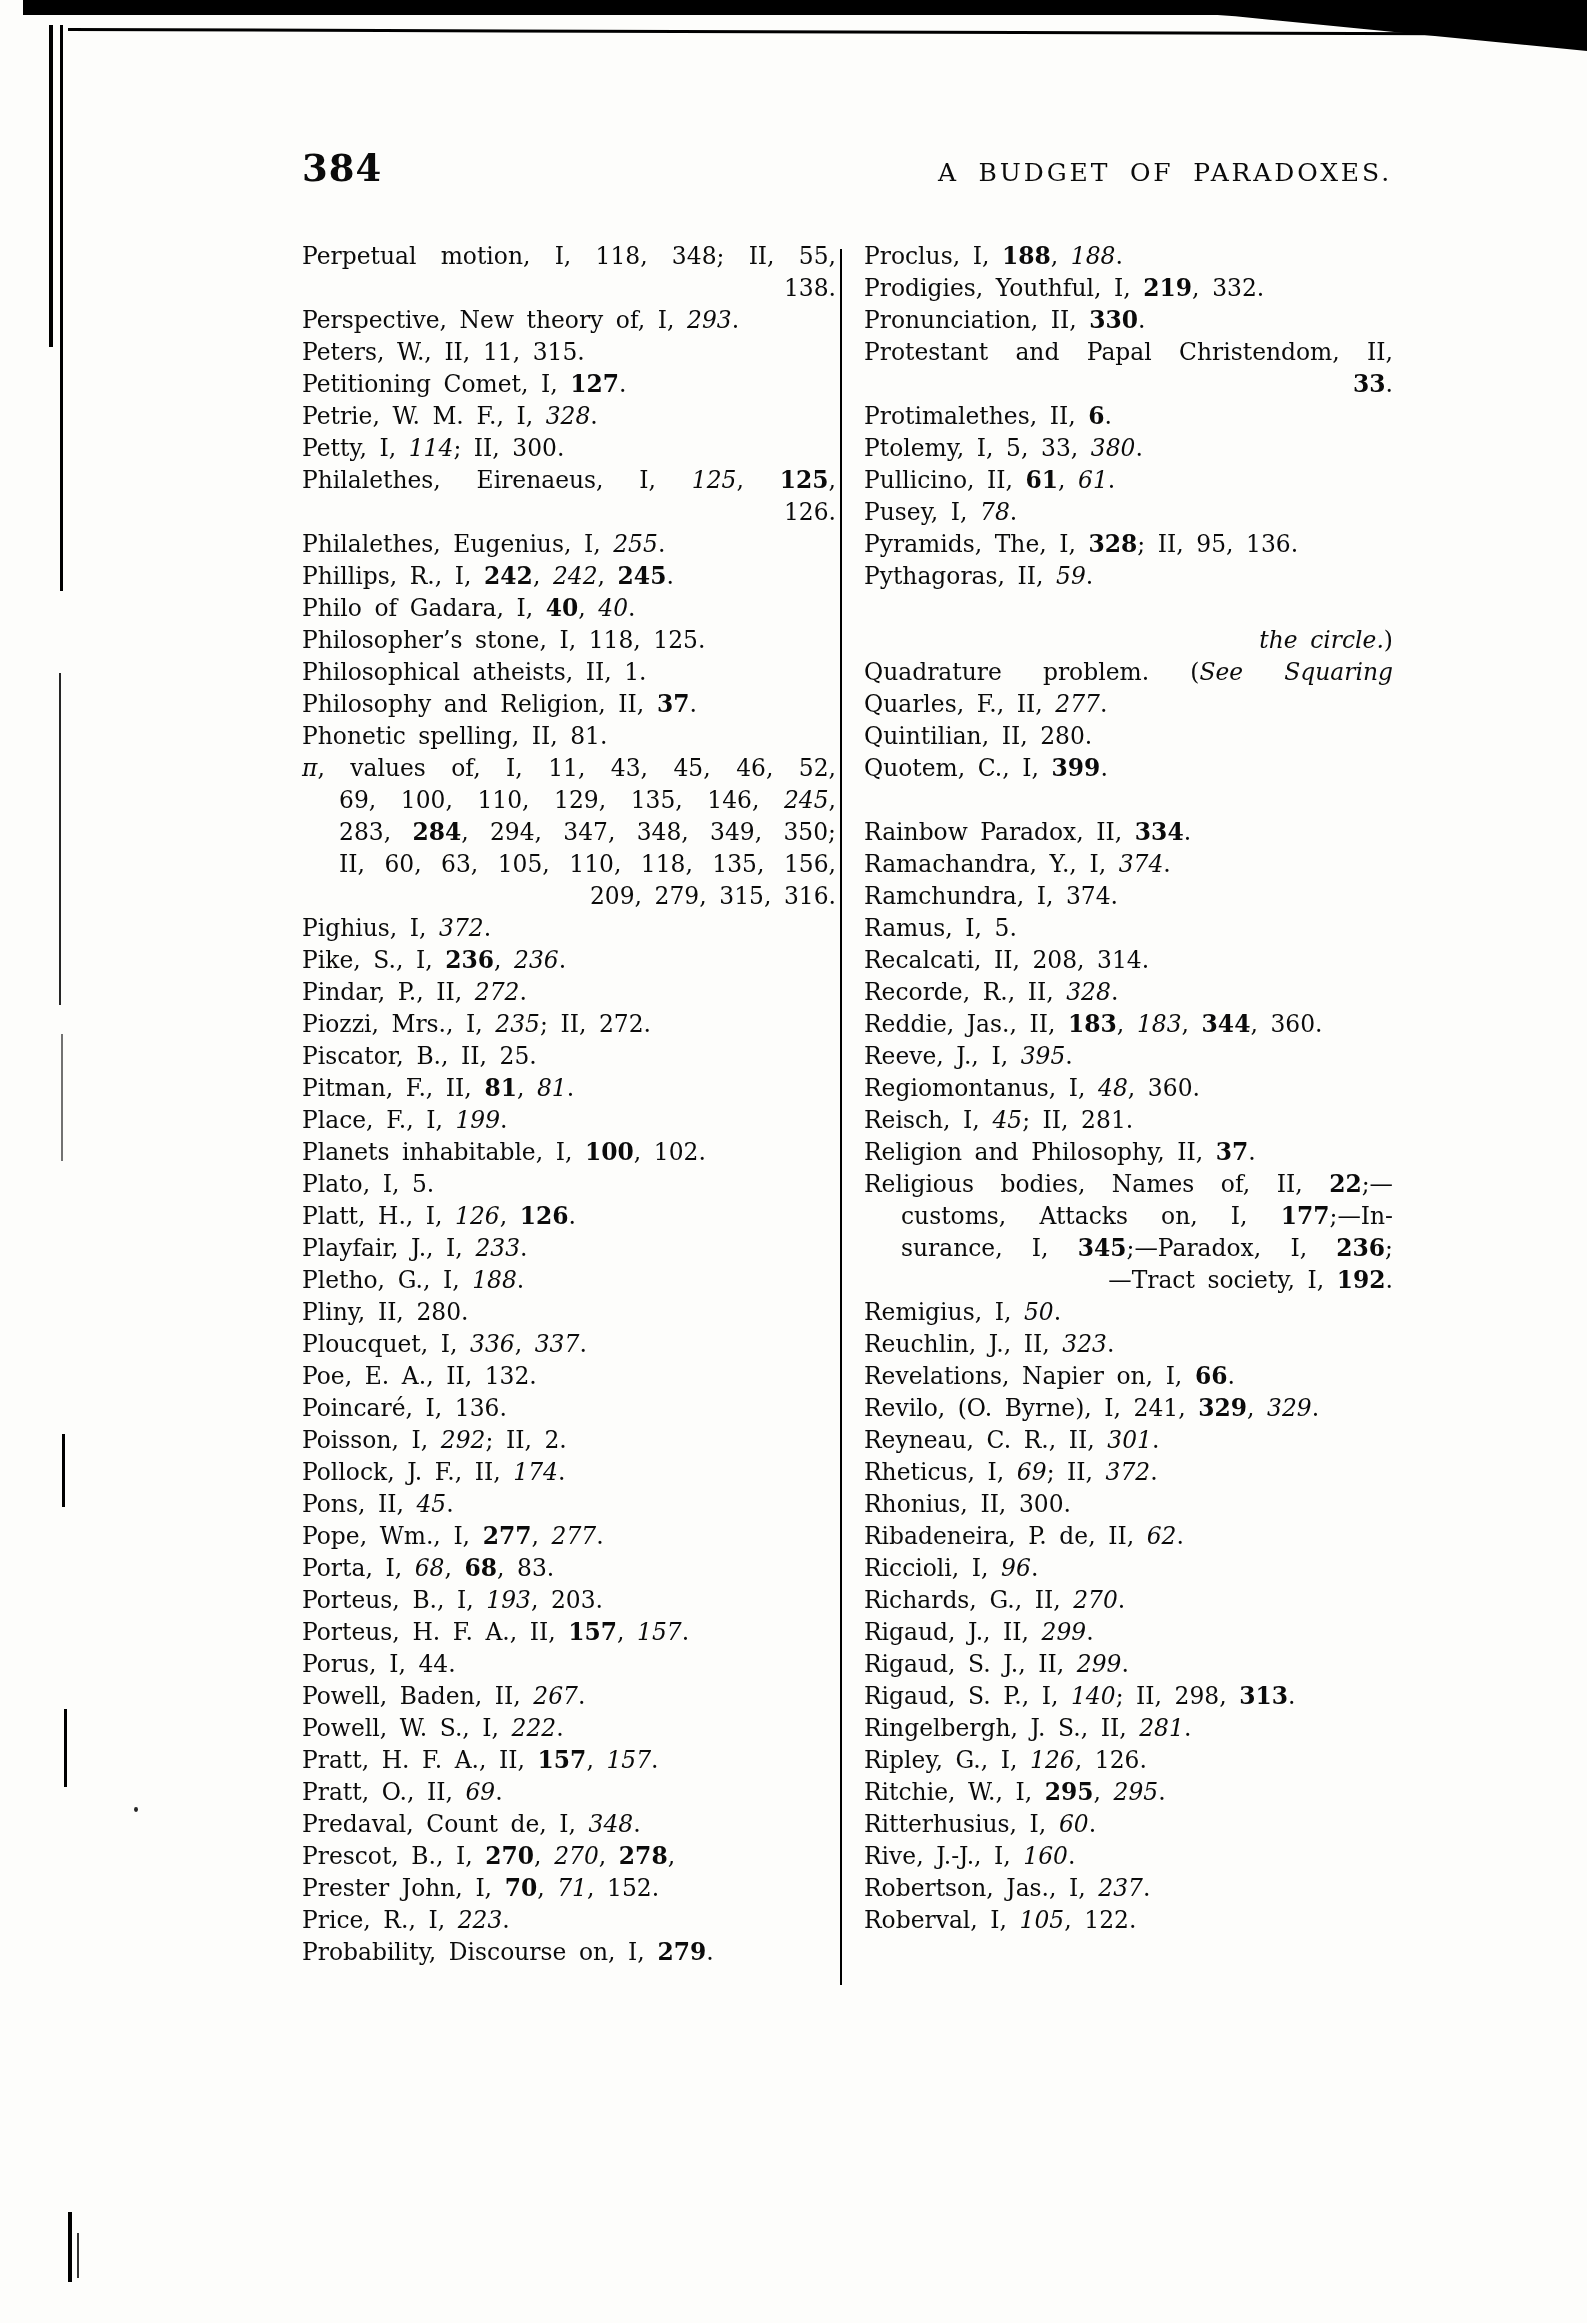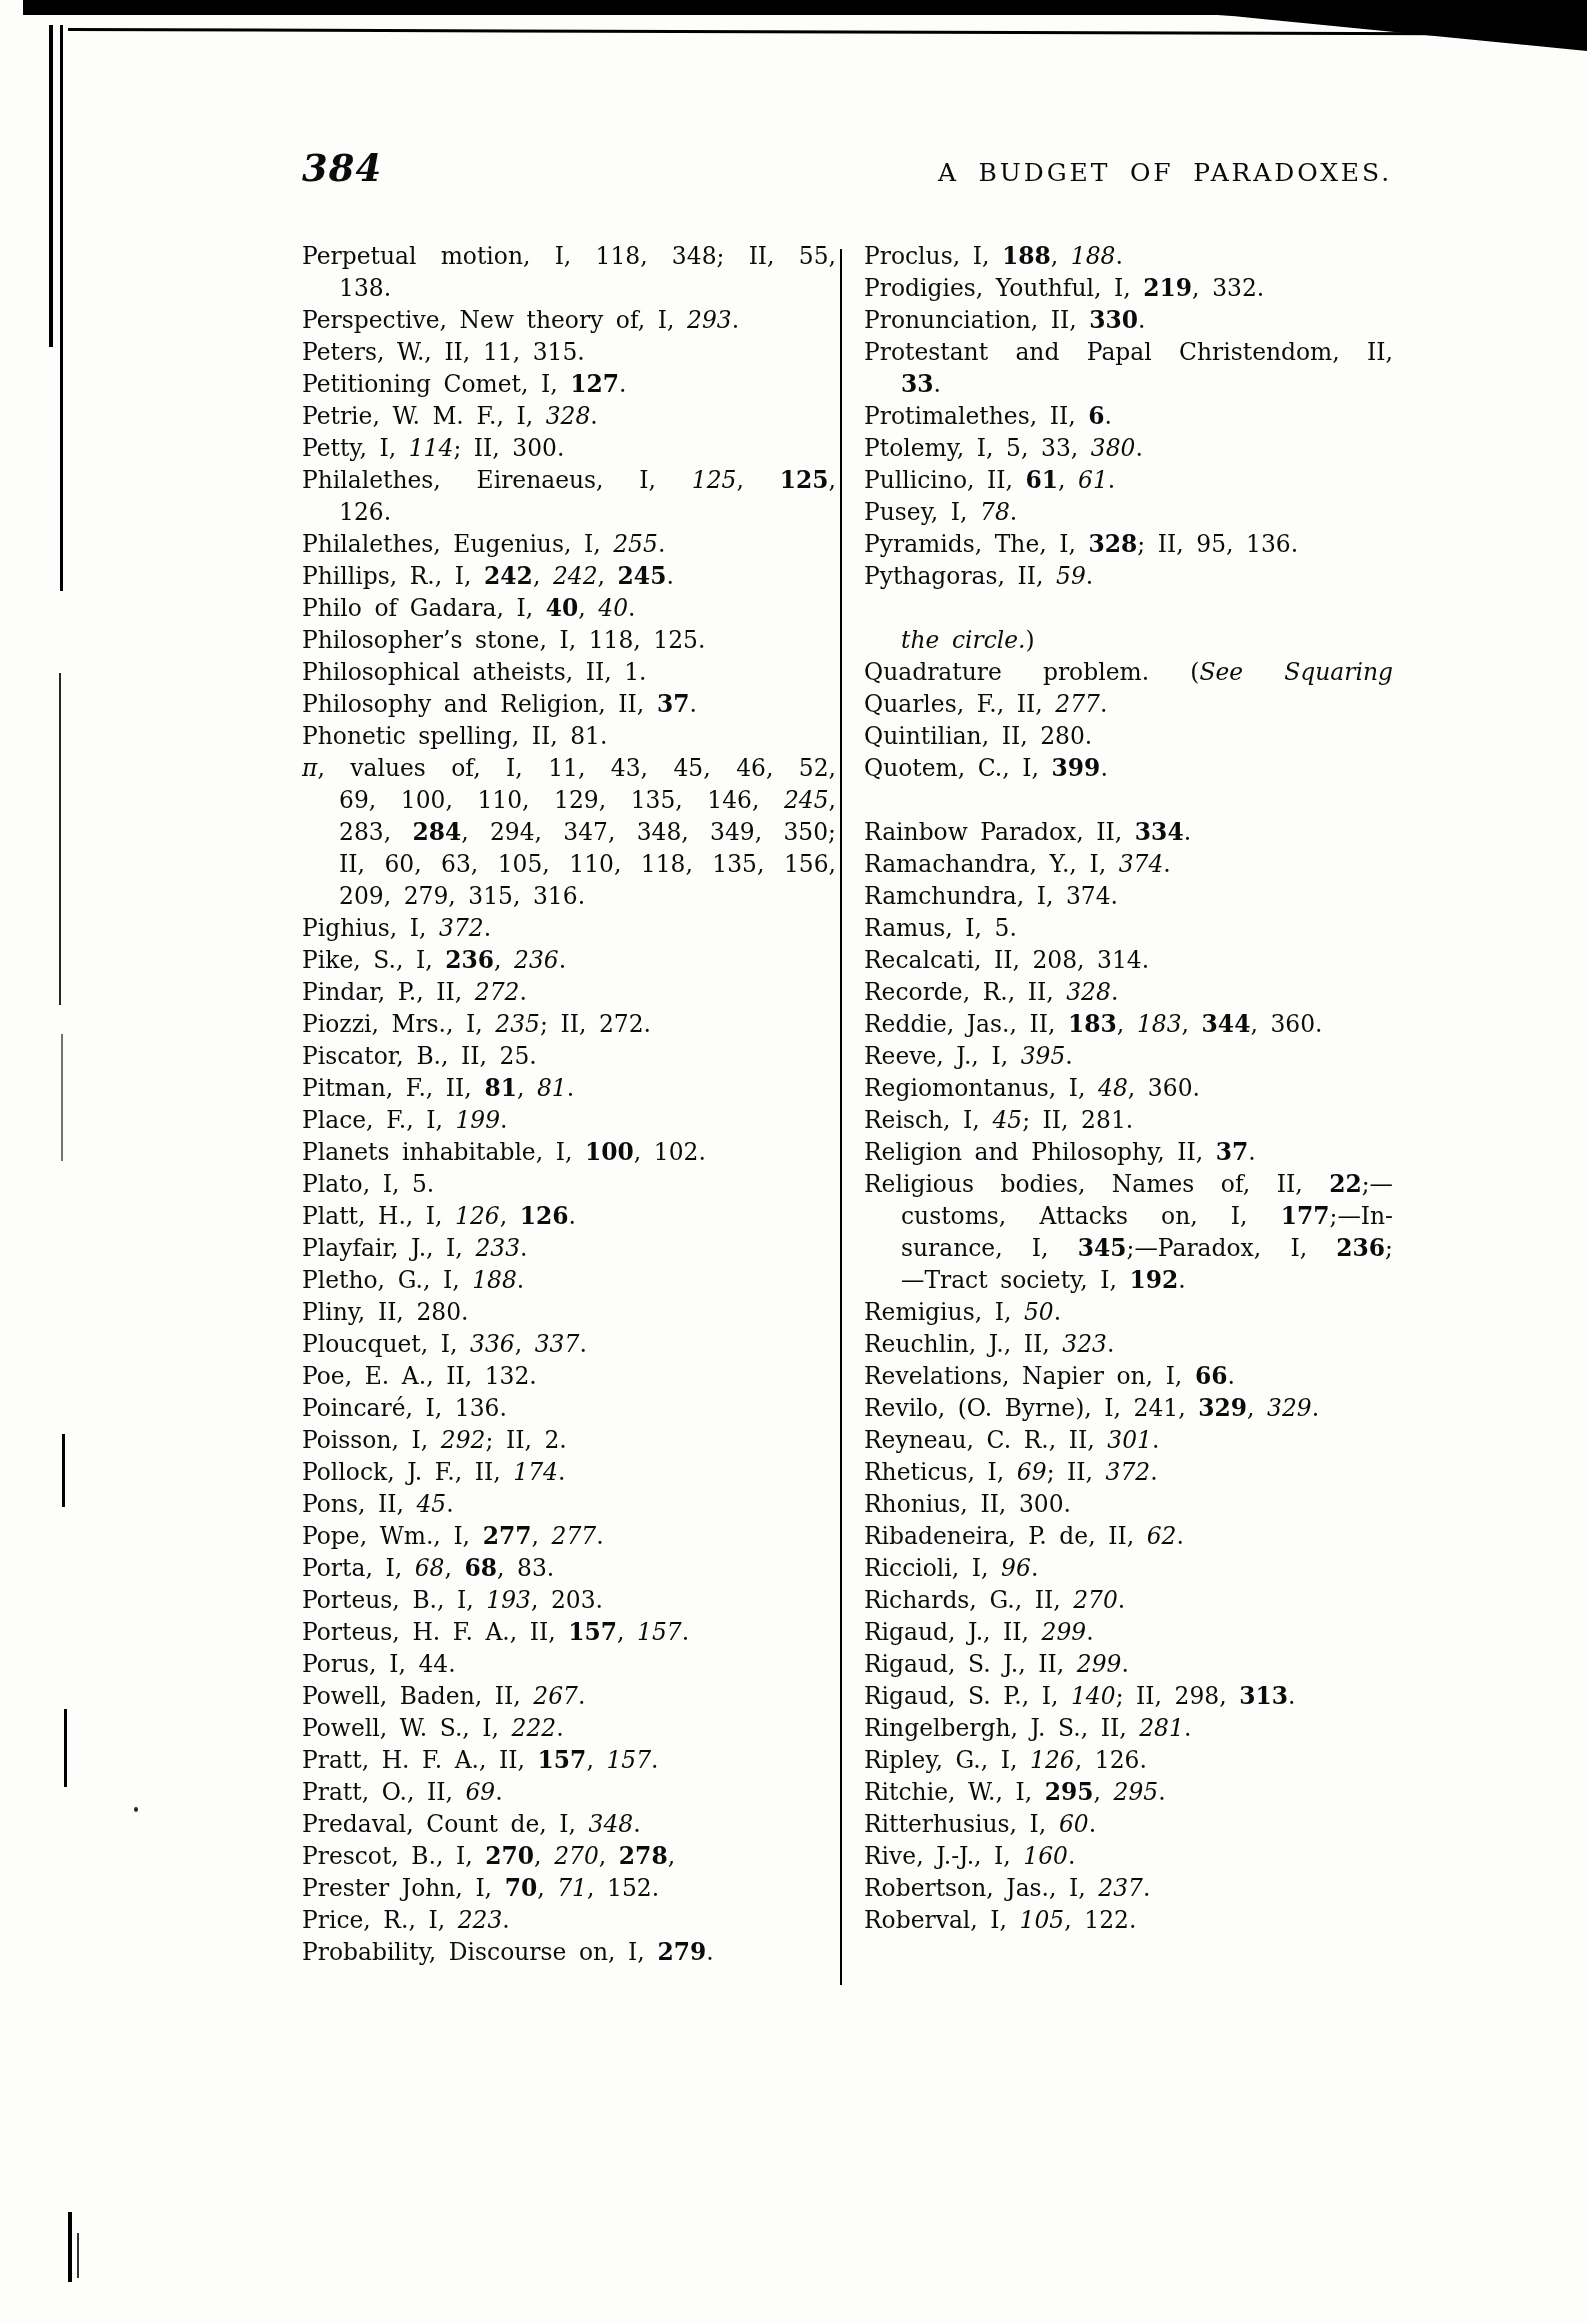--- a/index.html
+++ b/index.html
@@ -27,21 +27,21 @@
   .edge-d { left:61px;  top:1034px; width:2px; height:127px; opacity:.55; }
   .edge-e { left:62px;  top:1434px; width:2.9px; height:73px; }
   .edge-f { left:64px;  top:1709px; width:2.9px; height:78px; }
   .edge-g { left:68px;  top:2212px; width:3.9px; height:70px; }
   .edge-h { left:77px;  top:2233px; width:2px; height:45px; opacity:.8; }
   .speck  { left:134px; top:1807px; width:3.9px; height:4.9px; border-radius:50%; opacity:.85; }
 
   
   .page-number {
     position:absolute; left:302px; top:146px;
-    font-size:37px; font-weight:bold; letter-spacing:1px;font-style:italic;
+    font-size:37px; font-weight:bold; letter-spacing:1px;
   }
   .running-header {
     position:absolute; left:302px; top:158px; width:1090px;
     text-align:right; font-size:25px; letter-spacing:2.9px; word-spacing:8.8px;
   }
 
   
   .column {
     position:absolute; top:240px;
   }
@@ -50,21 +50,21 @@
   .divider {
     position:absolute; left:840px; top:249px; width:2px; height:1736px;
     background:#000;
   }
   .line {
     height:32px; line-height:32px;
     font-size:23.4px;
     word-spacing:0.22em;
     white-space:nowrap;
   }
-  .line.indent  { margin-left:37px; }
+  .line.indent  { margin-left:37px;text-align:right; }
   .line.stretch { white-space:normal; text-align:justify; text-align-last:justify; }
   .line.blank   { height:32px; }
   .line b { font-weight:bold; }
   .line i { font-style:italic; }
 </style>
 </head>
 <body>
 
 <div class="page">
 

